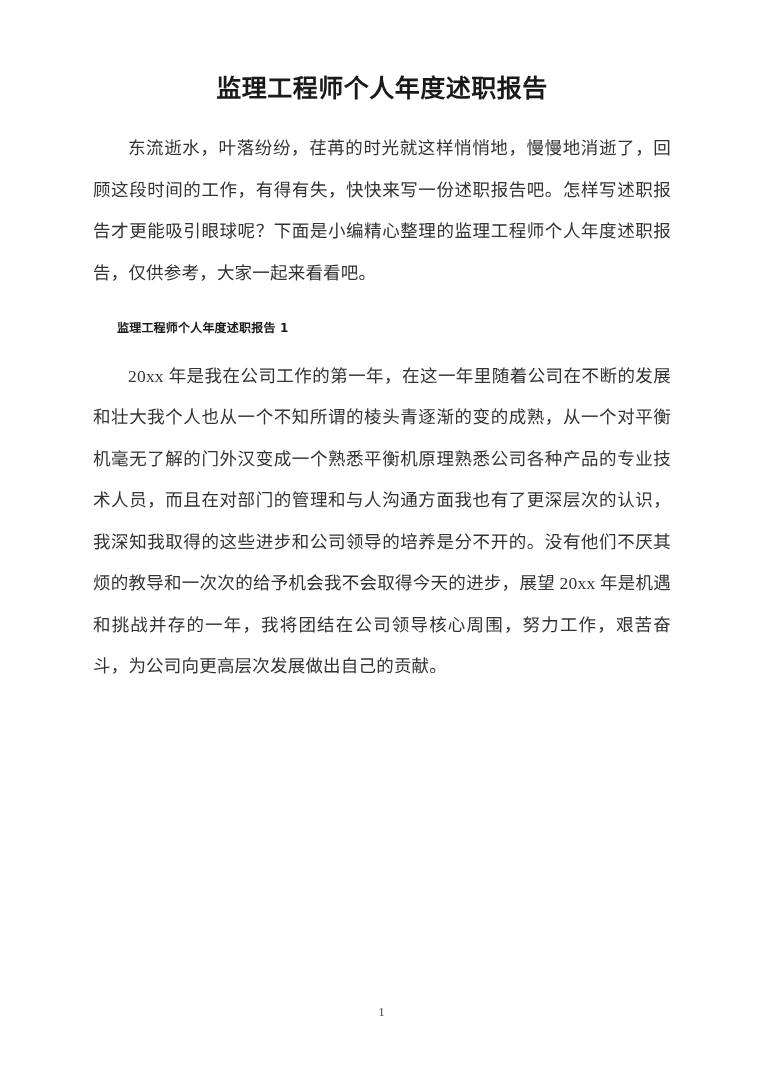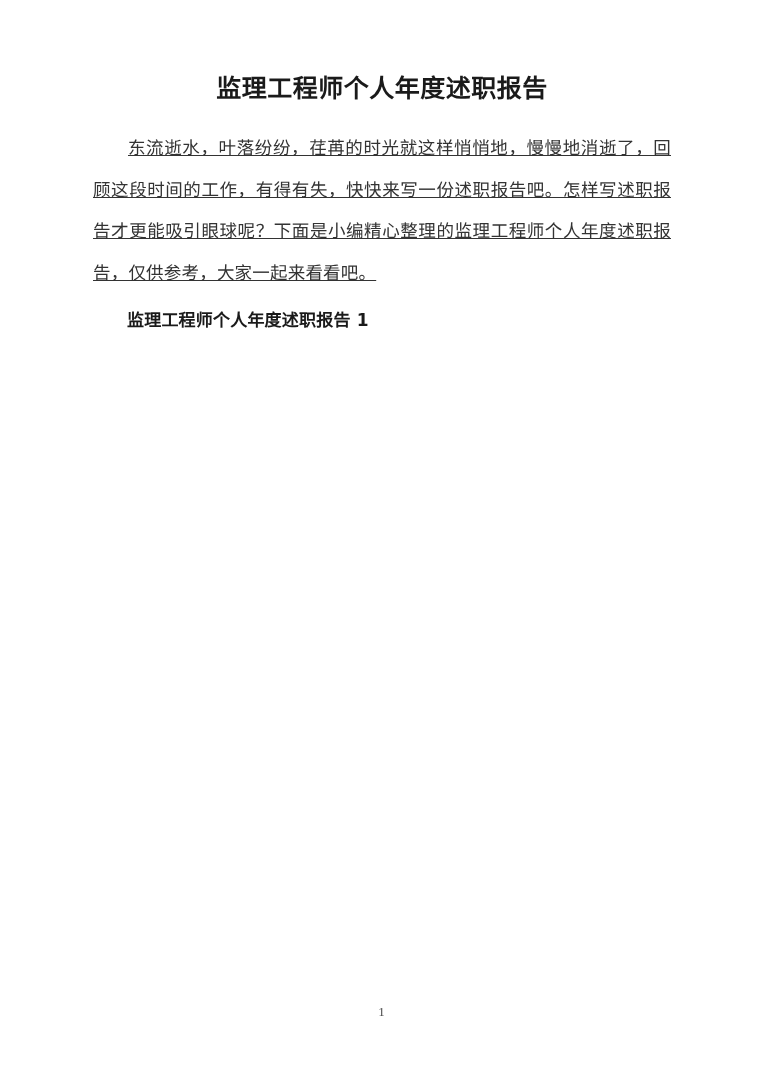--- a/index.html
+++ b/index.html
@@ -47,31 +47,30 @@
 
   p.body-text {
     margin: 0 0 14px 0;
     font-size: 17.5px;
     line-height: 41.5px;
     text-align: justify;
     text-justify: inter-ideograph;
     text-indent: 2em;
     color: #333333;
     letter-spacing: 0.2px;
-    text-decoration: underline;
   }
 
   p.body-text:last-of-type {
     margin-bottom: 0;
   }
 
   h2.section-heading {
     font-family: "DejaVu Sans", "Liberation Sans", sans-serif;
     font-weight: bold;
-    font-size: 17px;
+    font-size: 12px;
     line-height: 41.5px;
     margin: 6px 0 6px 0;
     text-indent: 2em;
     color: #1a1a1a;
     letter-spacing: 0.2px;
   }
 
   .page-number {
     position: absolute;
     left: 0;
@@ -90,19 +89,20 @@
 <div class="page">
 
   <div class="content">
 
     <h1 class="doc-title">监理工程师个人年度述职报告</h1>
 
     <p class="body-text">东流逝水，叶落纷纷，荏苒的时光就这样悄悄地，慢慢地消逝了，回顾这段时间的工作，有得有失，快快来写一份述职报告吧。怎样写述职报告才更能吸引眼球呢？下面是小编精心整理的监理工程师个人年度述职报告，仅供参考，大家一起来看看吧。</p>
 
     <h2 class="section-heading">监理工程师个人年度述职报告 1</h2>
 
+    <p class="body-text">20xx 年是我在公司工作的第一年，在这一年里随着公司在不断的发展和壮大我个人也从一个不知所谓的棱头青逐渐的变的成熟，从一个对平衡机毫无了解的门外汉变成一个熟悉平衡机原理熟悉公司各种产品的专业技术人员，而且在对部门的管理和与人沟通方面我也有了更深层次的认识，我深知我取得的这些进步和公司领导的培养是分不开的。没有他们不厌其烦的教导和一次次的给予机会我不会取得今天的进步，展望 20xx 年是机遇和挑战并存的一年，我将团结在公司领导核心周围，努力工作，艰苦奋斗，为公司向更高层次发展做出自己的贡献。</p>
 
 
   </div>
 
   <div class="page-number">1</div>
 
 </div>
 
 </body></html>

